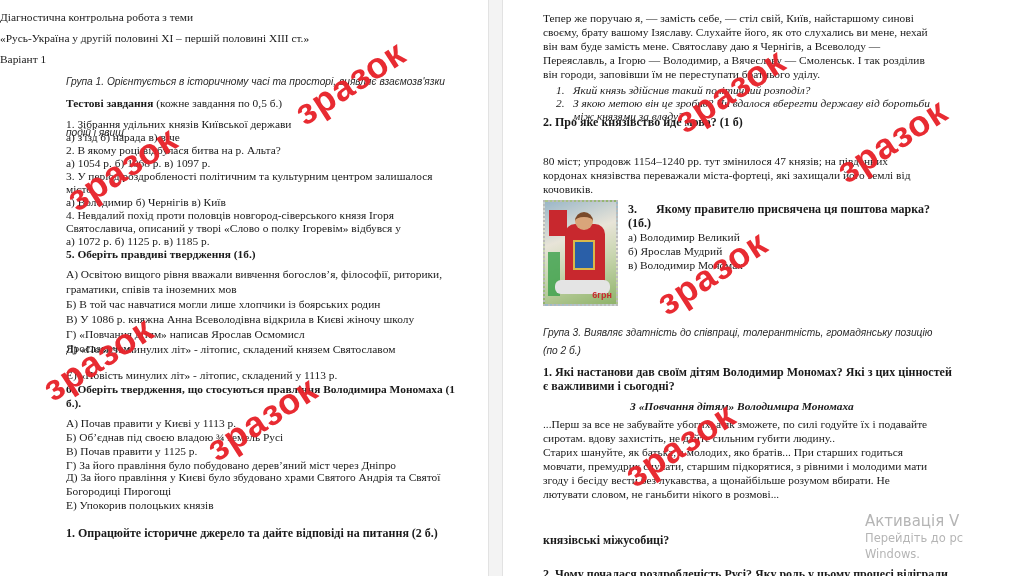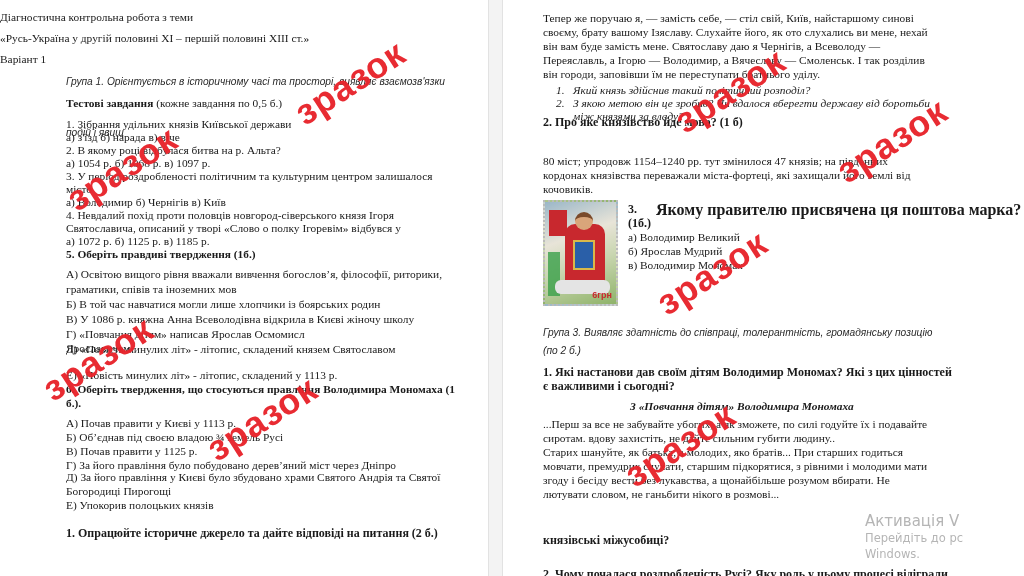--- a/index.html
+++ b/index.html
@@ -110,21 +110,21 @@
     <div class="title-box"></div>
     <div class="figure"></div>
     <div class="robe"></div>
     <div class="head"></div>
     <div class="side-text"></div>
     <div class="ground"></div>
     <div class="value">6грн</div>
   </div>
 
   <div class="line b" style="left:125px;top:203px;font-size:12px;">3.</div>
-  <div class="line b" style="left:153px;top:203px;font-size:16px;">Якому правителю присвячена ця поштова марка?</div>
+  <div class="line b" style="left:153px;top:203px;font-size:12px;">Якому правителю присвячена ця поштова марка?</div>
   <div class="line b" style="left:125px;top:217px;font-size:12px;">(1б.)</div>
   <div class="line" style="left:125px;top:231px;">а) Володимир Великий</div>
   <div class="line" style="left:125px;top:245px;">б) Ярослав Мудрий</div>
   <div class="line" style="left:125px;top:259px;">в) Володимир Мономах</div>
 
   <div class="line sans-i" style="left:40px;top:326px;">Група 3.  Виявляє здатність до співпраці, толерантність, громадянську позицію</div>
   <div class="line sans-i" style="left:40px;top:344px;">(по 2 б.)</div>
 
   <div class="line b" style="left:40px;top:366px;font-size:12px;">1. Які настанови дав своїм дітям Володимир Мономах? Які з цих цінностей</div>
   <div class="line b" style="left:40px;top:380px;font-size:12px;">є важливими і сьогодні?</div>

